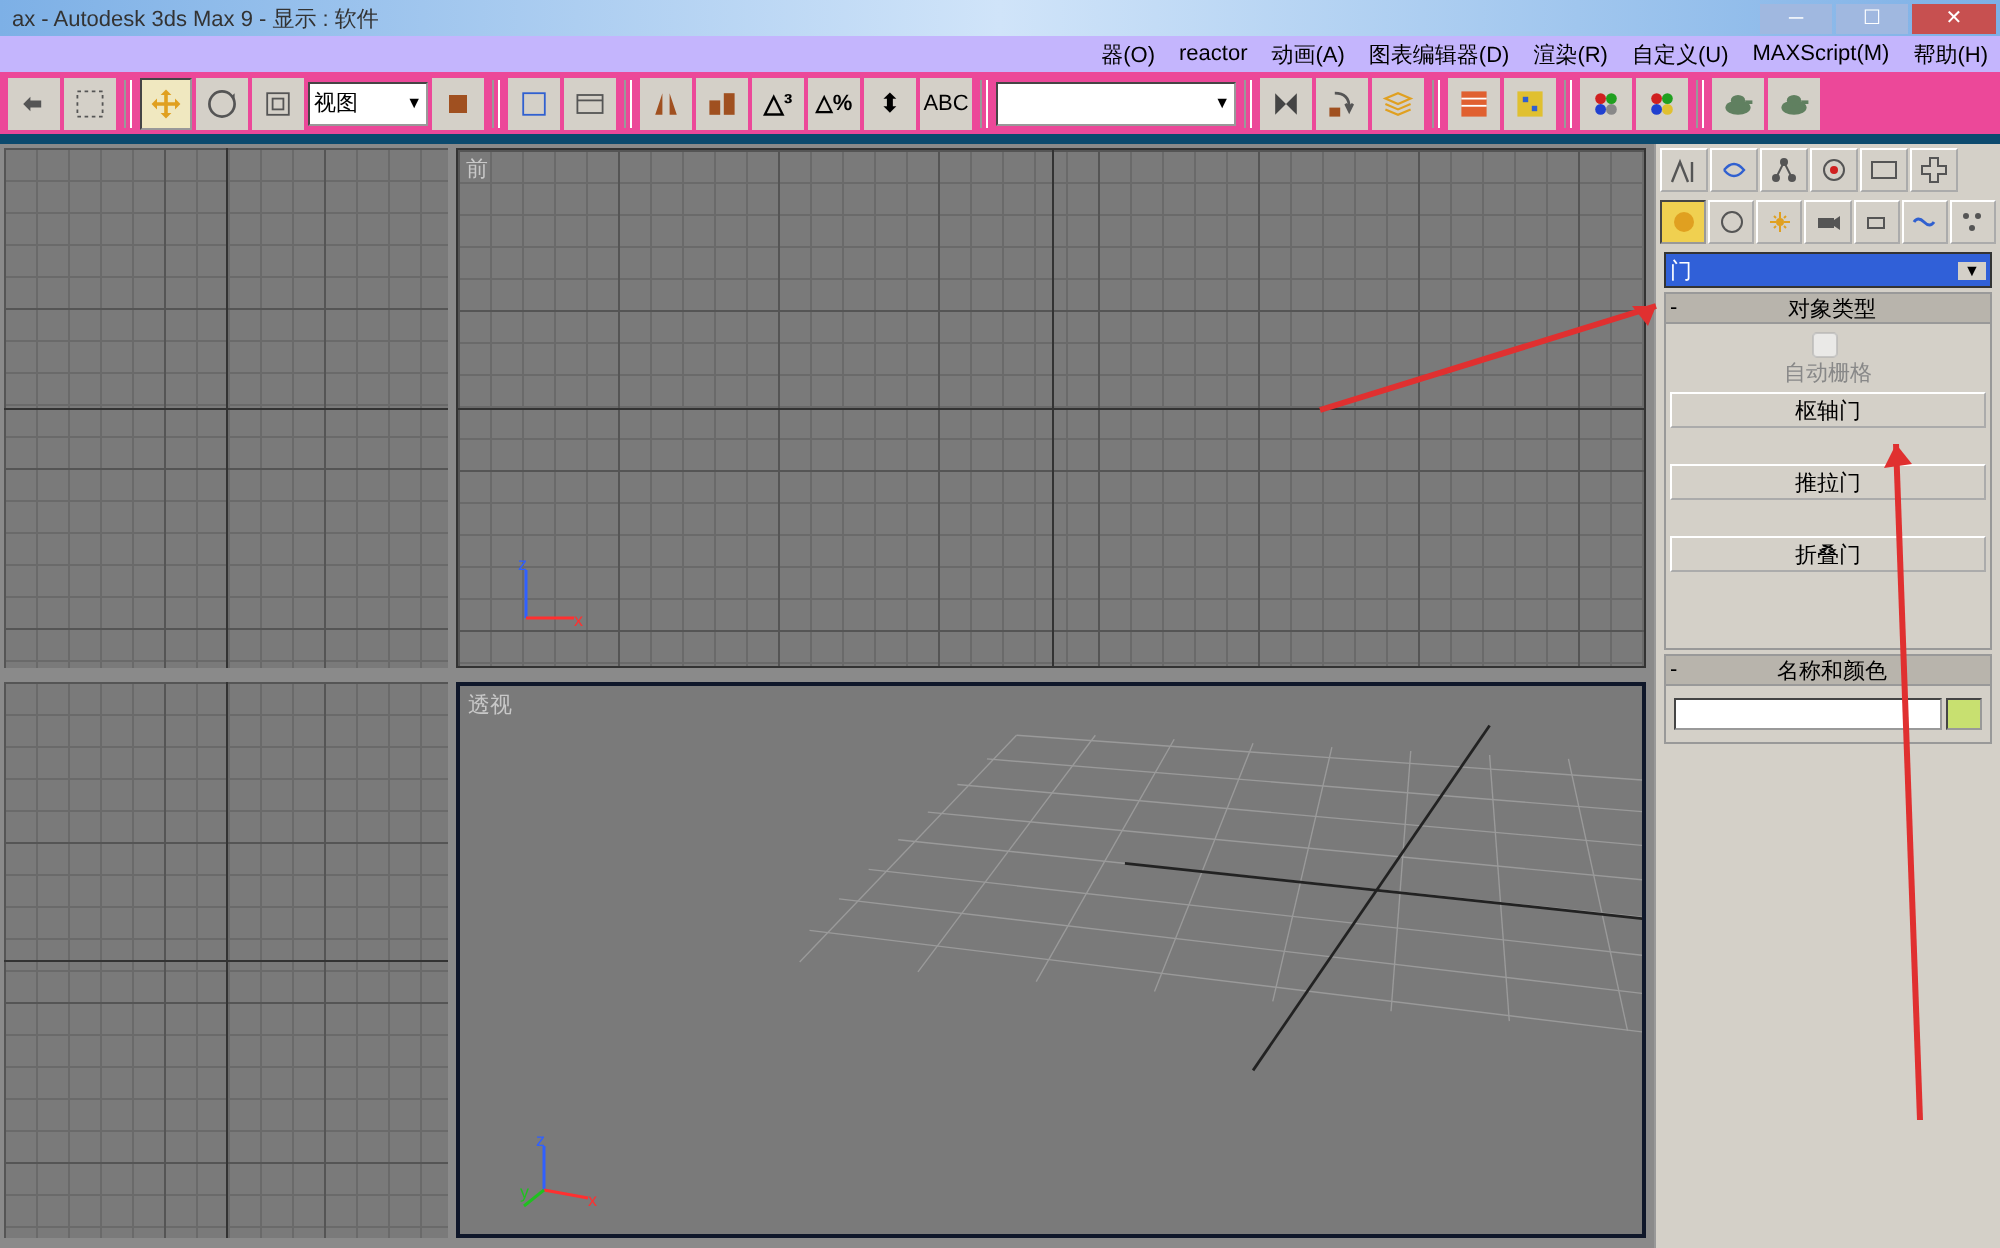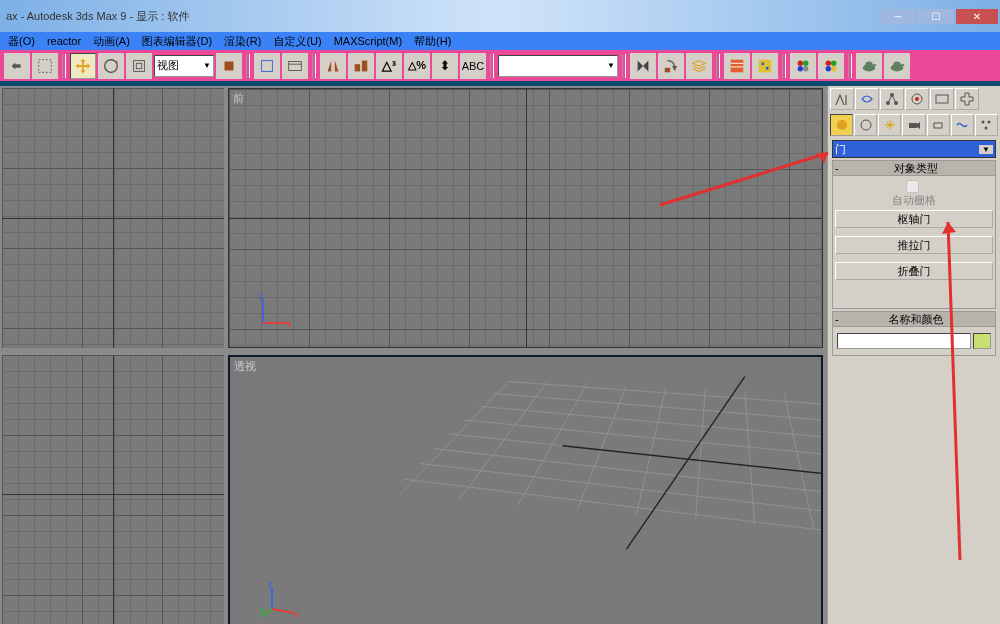--- a/index.html
+++ b/index.html
@@ -1,28 +1,28 @@
 <!DOCTYPE html>
 <html><head>
 <meta charset="utf-8">
 <style>
 * { box-sizing: border-box; margin: 0; padding: 0; font-family: "Microsoft YaHei", Arial, sans-serif; }
 body { width: 1000px; height: 624px; background: #d4d0c8; overflow: hidden; position: relative; }
 
 
-.title-bar { height: 32px; background: linear-gradient(to right, #7db0e6, #d0e4f9, #7db0e6); display: flex; align-items: center; justify-content: space-between; padding: 0 2px; }
+.title-bar { height: 18px; background: linear-gradient(to right, #7db0e6, #d0e4f9, #7db0e6); display: flex; align-items: center; justify-content: space-between; padding: 0 2px; }
 .title-text { font-size: 11px; color: #333; padding-left: 4px; }
 .win-controls { display: flex; gap: 2px; }
 .win-btn { width: 36px; height: 15px; border: none; font-size: 10px; color: #fff; display: flex; align-items: center; justify-content: center; }
 .win-min { background: #a0b8e0; }
 .win-max { background: #a0b8e0; }
 .win-close { background: #c75050; width: 42px; }
 
 
-.menu-bar { height: 18px; background: #3b82f6; display: flex; align-items: center; padding-left: 2px; font-size: 11px; color: #000; }
+.menu-bar { height: 18px; background: #c4b5fd; display: flex; align-items: center; padding-left: 2px; font-size: 11px; color: #000; justify-content: flex-end; }
 .menu-item { padding: 0 6px; cursor: default; }
 
 
 .main-toolbar { height: 36px; background: #ec4899; border-bottom: 5px solid #0c4a6e; display: flex; align-items: center; padding: 2px 4px; gap: 2px; }
 .tb-btn { width: 26px; height: 26px; background: #d4d0c8; border: 1px solid #d4d0c8; display: flex; align-items: center; justify-content: center; font-size: 14px; cursor: default; }
 .tb-btn.active { background: #f0e8c0; border: 1px inset #999; }
 .tb-btn svg { width: 18px; height: 18px; }
 .tb-sep { width: 4px; height: 24px; border-left: 1px solid #999; border-right: 1px solid #fff; margin: 0 2px; }
 .tb-dropdown { height: 22px; background: #fff; border: 1px inset #999; font-size: 11px; padding: 0 2px; min-width: 60px; display: flex; align-items: center; justify-content: space-between; }
 .tb-dropdown .arrow { font-size: 8px; }
@@ -66,21 +66,21 @@
 .cp-dropdown { margin: 2px 4px; height: 18px; background: #3060d8; color: #fff; border: 1px solid #333; display: flex; align-items: center; justify-content: space-between; padding: 0 2px; font-size: 11px; }
 .cp-dropdown .arrow { background: #d4d0c8; color: #000; width: 14px; text-align: center; font-size: 8px; }
 
 .rollout { margin: 2px 4px; }
 .rollout-header { background: #b8b4ac; border: 1px solid #999; height: 16px; display: flex; align-items: center; font-size: 11px; padding-left: 4px; position: relative; }
 .rollout-header .minus { position: absolute; left: 2px; }
 .rollout-header .title { margin: 17px auto; }
 .rollout-body { background: #d4d0c8; border: 1px solid #999; border-top: none; padding: 2px; }
 .autogrid-row { display: flex; align-items: center; justify-content: center; font-size: 11px; color: #888; padding: 2px 0; flex-direction: column; }
 .autogrid-row input { margin-right: 4px; }
-.btn-grid { display: flex; flex-wrap: wrap; gap: 8px; }
+.btn-grid { display: flex; flex-wrap: wrap; gap: 18px; }
 .panel-btn { flex: 1 0 48%; height: 18px; background: #d4d0c8; border: 1px outset #fff; font-size: 11px; display: flex; align-items: center; justify-content: center; }
 .color-row { display: flex; gap: 2px; padding: 4px 2px; }
 .name-input { flex: 1; height: 16px; background: #fff; border: 1px inset #999; }
 .color-swatch { width: 18px; height: 16px; background: #c8e070; border: 1px inset #999; }
 
 
 .annotation-arrow { position: absolute; pointer-events: none; z-index: 100; }
 .annotation-arrow line { stroke: #e03030; stroke-width: 3; }
 .annotation-arrow polygon { fill: #e03030; }
 </style>

